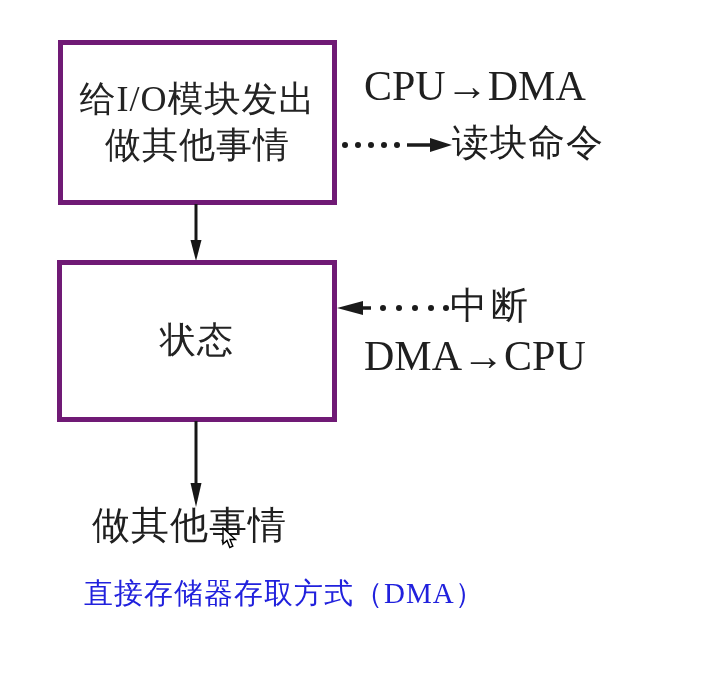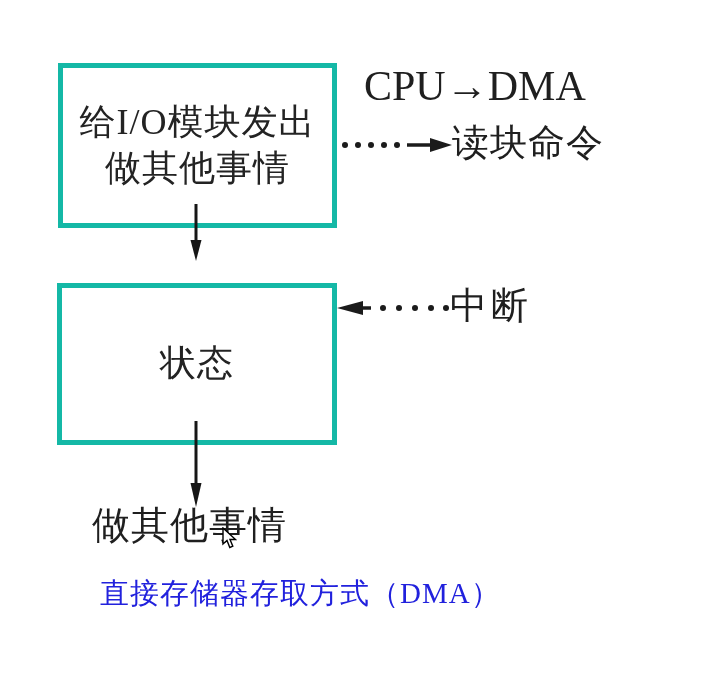--- a/index.html
+++ b/index.html
@@ -12,29 +12,28 @@
     width: 718px;
     height: 700px;
     background: #ffffff;
     overflow: hidden;
     font-family: "Liberation Serif", "DejaVu Serif", serif;
     color: #222222;
   }
   .flow-box {
     position: absolute;
     box-sizing: border-box;
-    border: 5px solid #14b8a6;
+    border: 5px solid #701a75;
     background: #ffffff;
     display: flex;
     flex-direction: column;
     align-items: center;
     justify-content: center;
     gap: 5px;
     text-align: center;
-    margin-top: 23px;
   }
   .box-line {
     font-size: 36px;
     line-height: 1.15;
     color: #232323;
     letter-spacing: 1px;
     white-space: nowrap;
   }
   #box1 { left: 58px;  top: 40px;  width: 279px; height: 165px; }
   #box2 { left: 57px;  top: 260px; width: 280px; height: 162px; }
@@ -52,21 +51,20 @@
   #lbl-next-instr{ left: 92px;  top: 506px; font-size: 38px; letter-spacing: 1px; }
 
   #caption {
     position: absolute;
     left: 84px;
     top: 576px;
     font-size: 29px;
     line-height: 1.2;
     letter-spacing: 1px;
     white-space: nowrap;
-    margin-left: 16px;
   }
 
   .arrow-svg { position: absolute; display: block; }
   #arrow-down-1 { left: 188px; top: 204px; }
   #arrow-down-2 { left: 188px; top: 421px; }
   #dotted-arrow-right { left: 340px; top: 135px; }
   #dotted-arrow-left  { left: 337px; top: 298px; }
   #mouse-cursor { left: 222px; top: 527px; }
 </style>
 </head>
@@ -110,20 +108,21 @@
     <polygon points="0,10 26,3 26,17" fill="#1b1b1b"></polygon>
     <line x1="20" y1="10" x2="34" y2="10" stroke="#1b1b1b" stroke-width="3.5"></line>
     <circle cx="46" cy="10" r="3" fill="#1b1b1b"></circle>
     <circle cx="62" cy="10" r="3" fill="#1b1b1b"></circle>
     <circle cx="78" cy="10" r="3" fill="#1b1b1b"></circle>
     <circle cx="94" cy="10" r="3" fill="#1b1b1b"></circle>
     <circle cx="109" cy="10" r="3" fill="#1b1b1b"></circle>
   </svg>
   <div class="diagram-label" id="lbl-interrupt">中断</div>
 
+  <div class="diagram-label" id="lbl-dma-cpu">DMA→CPU</div>
 
   <div class="diagram-label" id="lbl-next-instr">做其他事情</div>
 
   <div id="caption" style="color: rgb(33, 33, 221);">直接存储器存取方式（DMA）</div>
 
   <svg class="arrow-svg" id="mouse-cursor" width="15" height="22" viewBox="0 0 15 22">
     <polygon points="1,1 1,17 5,13.5 7.8,20.5 10.8,19.2 8,12.5 13.5,12.5" fill="#ffffff" stroke="#000000" stroke-width="1.4" stroke-linejoin="miter"></polygon>
   </svg>
 
 </div>

